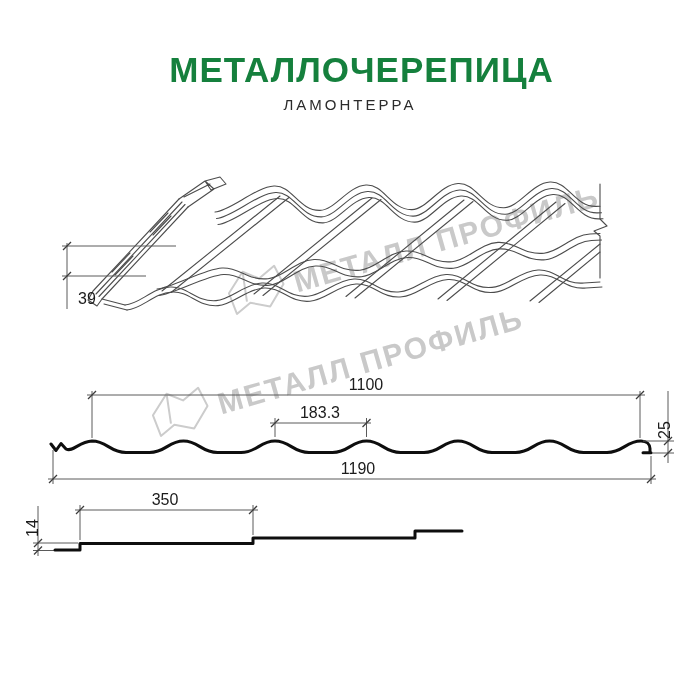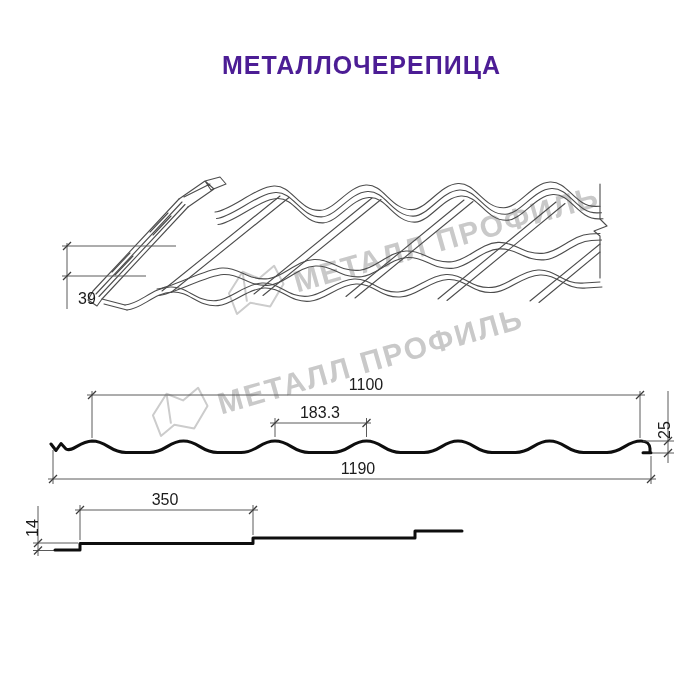--- a/index.html
+++ b/index.html
@@ -2,21 +2,21 @@
 <html><head>
 <meta charset="utf-8">
 <style>
   html,body{margin:0;padding:0;background:#ffffff;}
   .canvas{
     position:relative;width:700px;height:700px;background:#ffffff;overflow:hidden;
     font-family:"Liberation Sans", sans-serif;
   }
   .hdr{position:absolute;left:0;top:52px;width:700px;text-align:center;}
   .hdr .title{
-    font-size:25px;font-weight:700;color:#4c1d95;letter-spacing:1px;line-height:1.05;padding-left:23px;
+    font-size:35px;font-weight:700;color:#15803d;letter-spacing:1px;line-height:1.05;padding-left:23px;
   }
   .hdr .subtitle{
     margin-top:7px;font-size:15px;font-weight:400;color:#2b2b2b;letter-spacing:3px;
   }
   svg{position:absolute;left:0;top:0;}
   .thin{stroke:#4c4c4c;stroke-width:1.1;fill:none;stroke-linejoin:round;stroke-linecap:round;}
   .thick{stroke:#0e0e0e;stroke-width:3;fill:none;stroke-linejoin:round;stroke-linecap:round;}
   .dim{stroke:#5a5a5a;stroke-width:1;fill:none;}
   .tick{stroke:#3c3c3c;stroke-width:1.3;}
   .dimlabel{fill:#1b1b1b;font-family:"Liberation Sans",sans-serif;font-size:16px;}
@@ -24,20 +24,21 @@
   .wm-text{fill:#c9c9c9;font-family:"Liberation Sans",sans-serif;font-weight:700;
            font-size:30px;letter-spacing:2px;}
 </style>
 </head>
 <body>
 
 <div class="canvas">
 
   <div class="hdr">
     <div class="title">МЕТАЛЛОЧЕРЕПИЦА</div>
+    <div class="subtitle">ЛАМОНТЕРРА</div>
   </div>
 
   <svg width="700" height="700" viewBox="0 0 700 700">
 
     <g transform="translate(224,276) rotate(-16)">
       <path class="wm-logo" d="M0,18 L19,1 L33,12 L51,4 L55,24 L36,42 L18,33 L2,40 Z M19,1 L15,31"></path>
       <text class="wm-text" x="66" y="36">МЕТАЛЛ ПРОФИЛЬ</text>
     </g>
     <g transform="translate(148,398) rotate(-16)">
       <path class="wm-logo" d="M0,18 L19,1 L33,12 L51,4 L55,24 L36,42 L18,33 L2,40 Z M19,1 L15,31"></path>

